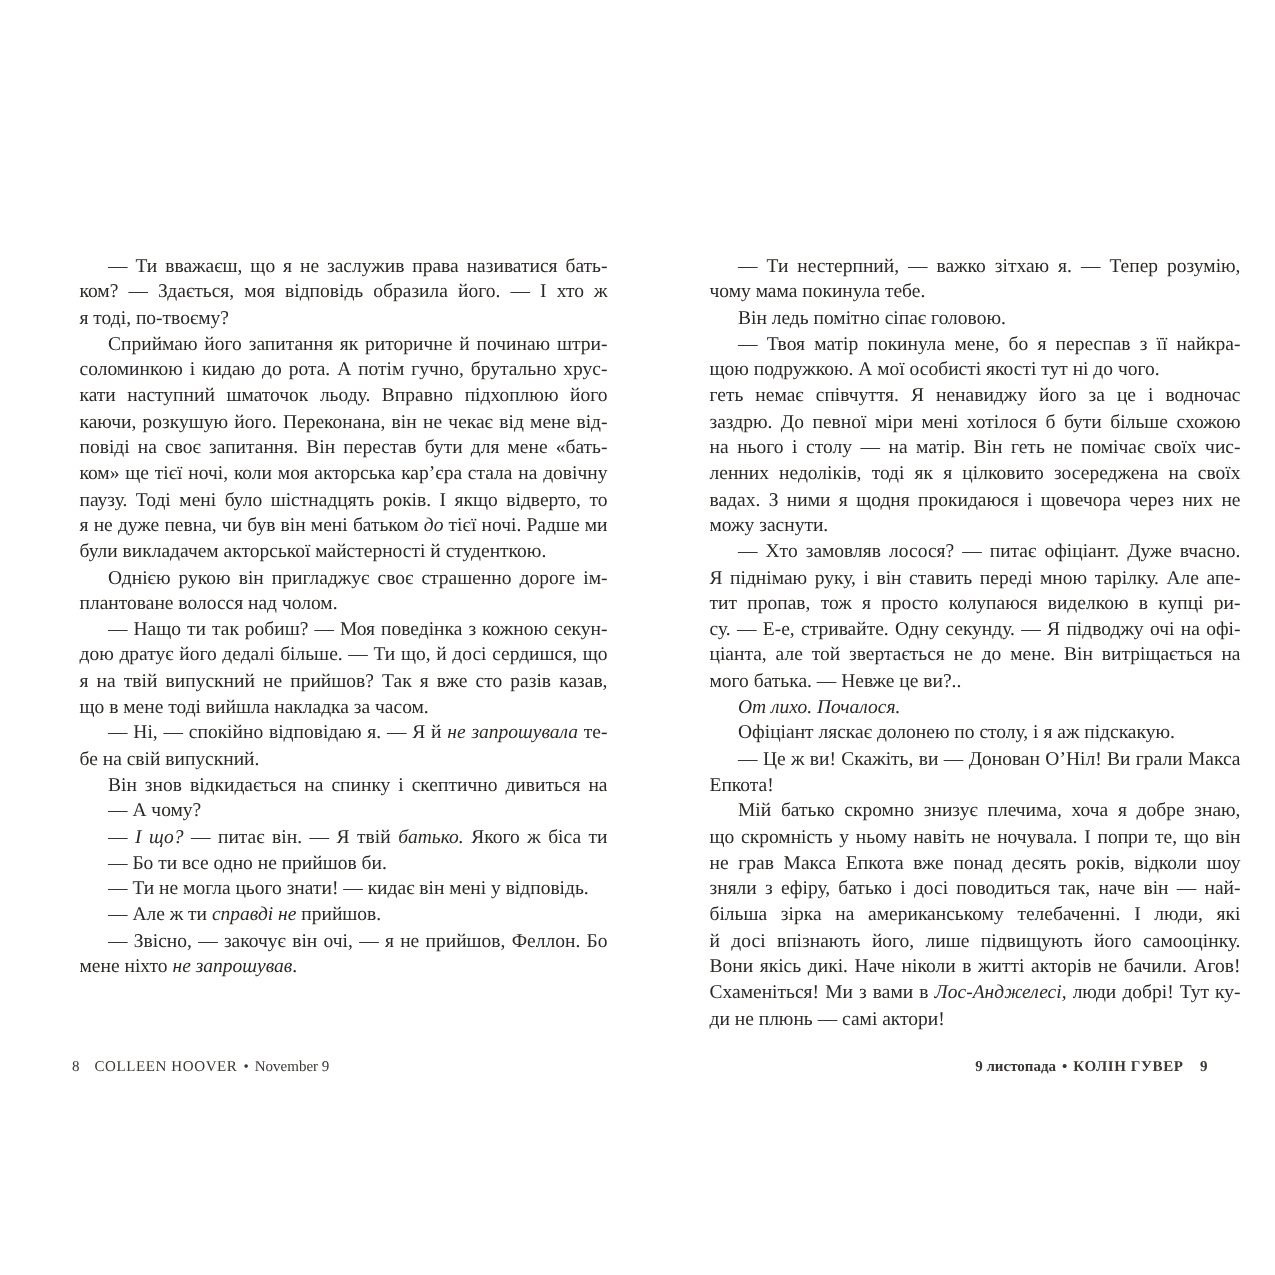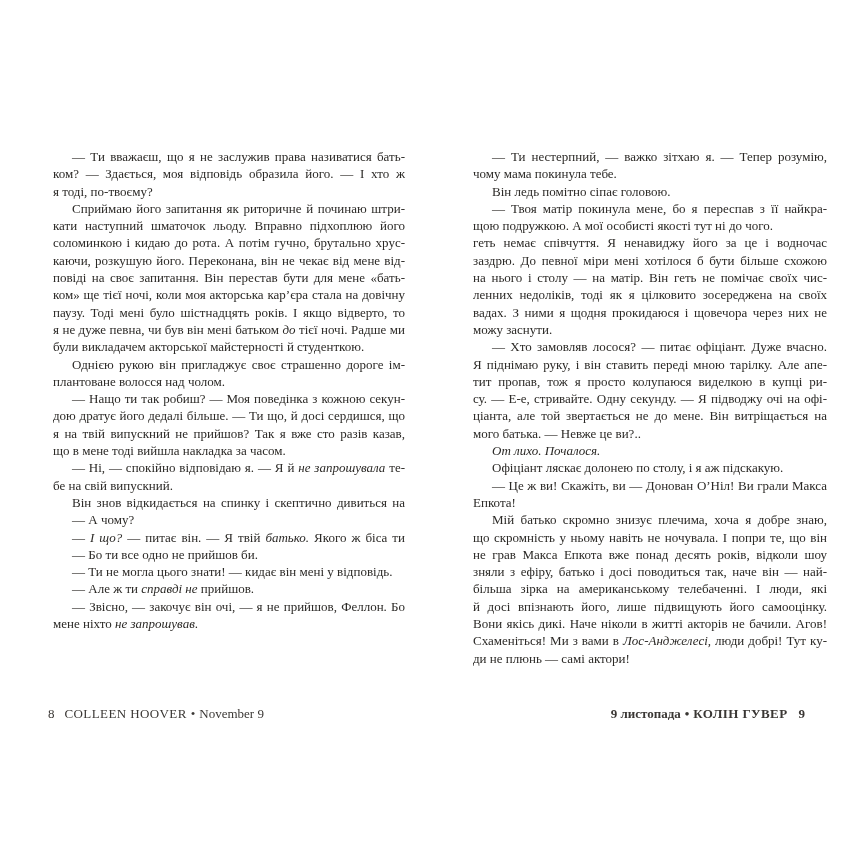--- a/index.html
+++ b/index.html
@@ -7,62 +7,62 @@
   body {
     width: 850px; height: 850px;
     background: #ffffff;
     font-family: "Liberation Serif", "DejaVu Serif", serif;
     color: #2b2926;
     overflow: hidden;
     position: relative;
   }
   .page-text {
     position: absolute;
-    top: 148px;
+    top: 168px;
     font-size: 13px;
   }
   #left-text  { left: 53px;  width: 352px; }
   #right-text { left: 473px; width: 354px; }
   .line {
     line-height: 17.3px;
     height: 17.3px;
     white-space: nowrap;
   }
   .line.first { text-indent: 19px; }
   .line.j {
     white-space: normal;
     text-align: justify;
     text-align-last: justify;
   }
   em { font-style: italic; margin-top: 30px; }
   .footer {
     position: absolute;
     top: 706px;
-    font-size: 13px;
+    font-size: 10px;
     color: #3a3734;
     white-space: nowrap;
   }
   #left-footer { left: 48px; }
   #right-footer { right: 45px; font-weight: bold; }
   .folio { display: inline-block; }
   #left-footer .folio { margin-right: 10px; }
   #right-footer .folio { margin-left: 11px; }
   .caps { letter-spacing: 0.4px; }
   .sep { padding: 0 4px; }
 </style>
 </head>
 <body>
 
 <div id="left-text" class="page-text">
     <div class="line first j"><span>— Ти вважаєш, що я не заслужив права називатися бать-</span></div>
     <div class="line j"><span>ком? — Здається, моя відповідь образила його. — І хто ж</span></div>
     <div class="line last"><span>я тоді, по-твоєму?</span></div>
     <div class="line first j"><span>Сприймаю його запитання як риторичне й починаю штри-</span></div>
+    <div class="line j"><span>соломинкою і кидаю до рота. А потім гучно, брутально хрус-</span></div>
     <div class="line j"><span>кати наступний шматочок льоду. Вправно підхоплюю його</span></div>
-    <div class="line j"><span>соломинкою і кидаю до рота. А потім гучно, брутально хрус-</span></div>
     <div class="line j"><span>каючи, розкушую його. Переконана, він не чекає від мене від-</span></div>
     <div class="line j"><span>повіді на своє запитання. Він перестав бути для мене «бать-</span></div>
     <div class="line j"><span>ком» ще тієї ночі, коли моя акторська кар’єра стала на довічну</span></div>
     <div class="line j"><span>паузу. Тоді мені було шістнадцять років. І якщо відверто, то</span></div>
     <div class="line j"><span>я не дуже певна, чи був він мені батьком </span><em>до</em><span> тієї ночі. Радше ми</span></div>
     <div class="line last"><span>були викладачем акторської майстерності й студенткою.</span></div>
     <div class="line first j"><span>Однією рукою він пригладжує своє страшенно дороге ім-</span></div>
     <div class="line last"><span>плантоване волосся над чолом.</span></div>
     <div class="line first j"><span>— Нащо ти так робиш? — Моя поведінка з кожною секун-</span></div>
     <div class="line j"><span>дою дратує його дедалі більше. — Ти що, й досі сердишся, що</span></div>

